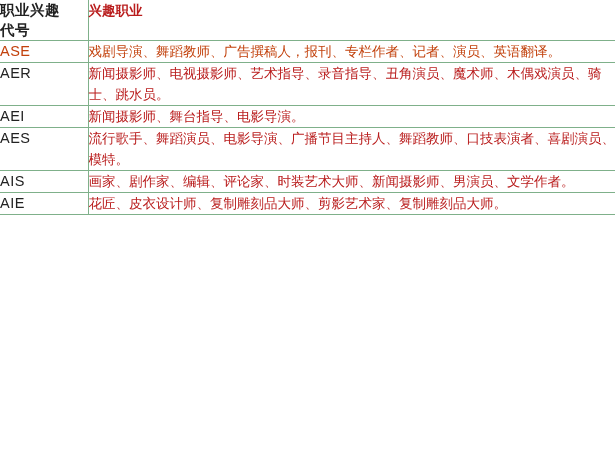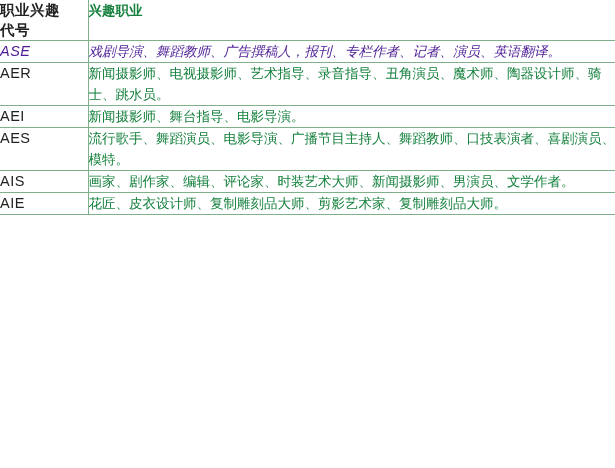--- a/index.html
+++ b/index.html
@@ -56,26 +56,25 @@
     padding: 10px 8px 10px 9px;
     text-align: left;
     color: #222222;
     letter-spacing: 0.5px;
   }
   .cell-jobs {
     font-size: 13.5px;
     line-height: 21px;
     padding: 10px 10px 10px 10px;
     text-align: left;
-    color: #15803d;
+    color: #b91c1c;
   }
   .muted .cell-code,
   .muted .cell-jobs {
-    color: #4c1d95;
-    font-style: italic;
+    color: #c2410c;
   }
   .last-row td {
     border-bottom: none;
   }
 </style>
 </head>
 <body>
 
 <table class="table">
   <colgroup>
@@ -92,21 +91,21 @@
     </tr>
 
     <tr class="muted">
       <td class="cell-code">ASE</td>
       <td class="cell-jobs">戏剧导演、舞蹈教师、广告撰稿人，报刊、专栏作者、记者、演员、英语翻译。</td>
     </tr>
 
 
     <tr>
       <td class="cell-code">AER</td>
-      <td class="cell-jobs">新闻摄影师、电视摄影师、艺术指导、录音指导、丑角演员、魔术师、陶器设计师、骑士、跳水员。</td>
+      <td class="cell-jobs">新闻摄影师、电视摄影师、艺术指导、录音指导、丑角演员、魔术师、木偶戏演员、骑士、跳水员。</td>
     </tr>
 
     <tr>
       <td class="cell-code">AEI</td>
       <td class="cell-jobs">新闻摄影师、舞台指导、电影导演。</td>
     </tr>
 
     <tr>
       <td class="cell-code">AES</td>
       <td class="cell-jobs">流行歌手、舞蹈演员、电影导演、广播节目主持人、舞蹈教师、口技表演者、喜剧演员、模特。</td>

